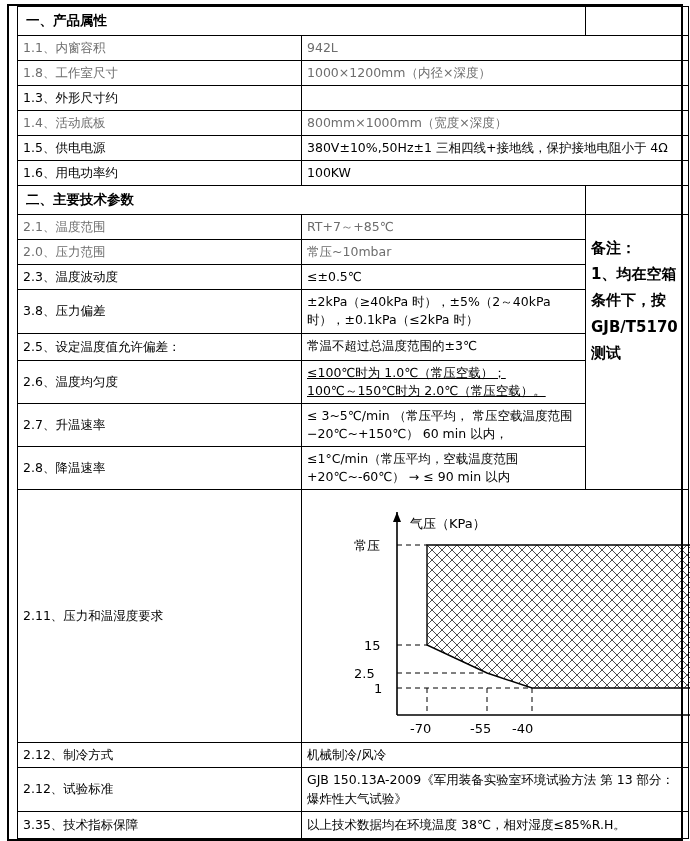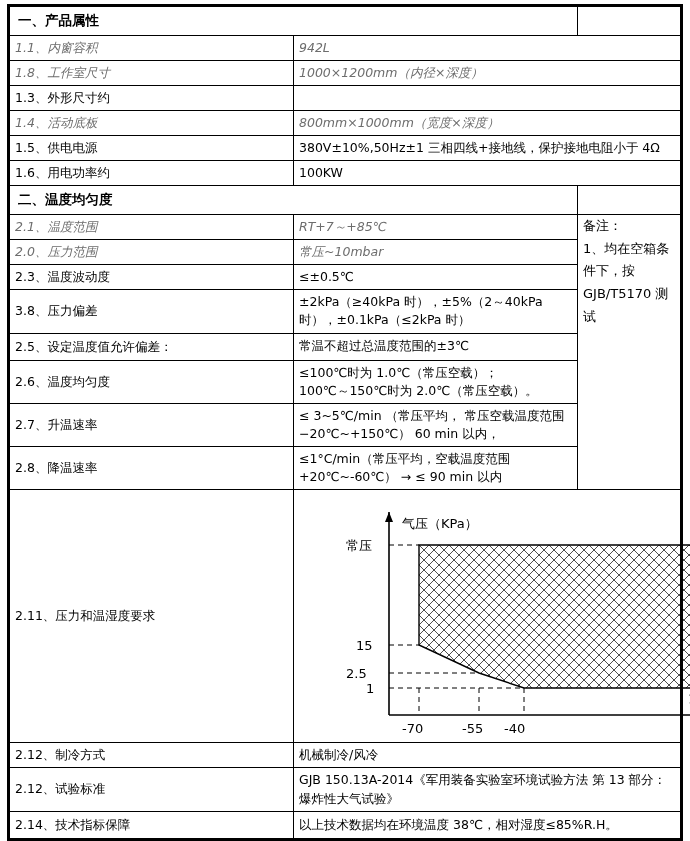--- a/index.html
+++ b/index.html
@@ -12,42 +12,44 @@
   .sheet{
     width:676px;
     margin:4px auto 0 auto;
     border:2px solid #000;
     box-sizing:border-box;
   }
   table{
     border-collapse:collapse;
     width:100%;
     table-layout:fixed;
+    margin-left:8px;
   }
   td{
     border:1px solid #000;
     padding:3px 5px;
     font-size:12.5px;
     line-height:1.45;
     vertical-align:middle;
   }
   .lbl{width:132px;}
   .section{
     font-weight:bold;
     font-size:13.5px;
     padding:4px 8px;
   }
-  .gray{color:#6d6d6d;font-style:italic;}
+  .gray{color:#6d6d6d;}
   .val{}
   .remark{
     width:92px;
     vertical-align:top;
-    font-size:13px;
+    font-size:15px;
     line-height:1.75;
-    padding-top:0;
+    padding-top:20px;
+    font-weight:bold;
   }
   .chartcell{padding:0;height:252px;}
   .chartwrap{position:relative;width:100%;height:252px;text-align:right;}
   .lbl-vert{line-height:1.6;}
   svg{display:block;}
 </style>
 </head>
 <body>
 
 <div class="sheet">
@@ -78,21 +80,21 @@
   <tr>
     <td class="lbl">1.5、供电电源</td>
     <td class="val" colspan="2">380V±10%,50Hz±1 三相四线+接地线，保护接地电阻小于 4Ω</td>
   </tr>
   <tr>
     <td class="lbl">1.6、用电功率约</td>
     <td class="val" colspan="2">100KW</td>
   </tr>
 
   <tr>
-    <td class="section" colspan="2">二、温度均匀度</td>
+    <td class="section" colspan="2">二、主要技术参数</td>
     <td style="width:92px;border-left:1px solid #000;"></td>
   </tr>
 
   <tr>
     <td class="lbl gray">2.1、温度范围</td>
     <td class="val gray">RT+7～+85℃</td>
     <td class="remark" rowspan="8">
       <div>备注：</div>
       <div>1、均在空箱条件下，按</div>
       <div>GJB/T5170 测试</div>
@@ -109,21 +111,21 @@
   <tr>
     <td class="lbl">3.8、压力偏差</td>
     <td class="val">±2kPa（≥40kPa 时），±5%（2～40kPa 时），±0.1kPa（≤2kPa 时）</td>
   </tr>
   <tr>
     <td class="lbl lbl-vert">2.5、设定温度值允许偏差：</td>
     <td class="val">常温不超过总温度范围的±3℃</td>
   </tr>
   <tr>
     <td class="lbl">2.6、温度均匀度</td>
-    <td class="val" style="white-space:pre-line;">≤100℃时为 1.0℃（常压空载）；
+    <td class="val" style="white-space:pre-line;text-decoration:underline;">≤100℃时为 1.0℃（常压空载）；
 100℃～150℃时为 2.0℃（常压空载）。</td>
   </tr>
   <tr>
     <td class="lbl">2.7、升温速率</td>
     <td class="val">≤ 3~5℃/min （常压平均， 常压空载温度范围 −20℃~+150℃） 60 min 以内，</td>
   </tr>
   <tr>
     <td class="lbl">2.8、降温速率</td>
     <td class="val">≤1°C/min（常压平均，空载温度范围 +20℃~-60℃） → ≤ 90 min 以内</td>
   </tr>
@@ -171,22 +173,22 @@
       </div>
     </td>
   </tr>
 
   <tr>
     <td class="lbl">2.12、制冷方式</td>
     <td class="val" colspan="2">机械制冷/风冷</td>
   </tr>
   <tr>
     <td class="lbl">2.12、试验标准</td>
-    <td class="val" colspan="2">GJB 150.13A-2014《军用装备实验室环境试验方法 第 13 部分：爆炸性大气试验》</td>
+    <td class="val" colspan="2">GJB 150.13A-2009《军用装备实验室环境试验方法 第 13 部分：爆炸性大气试验》</td>
   </tr>
   <tr>
-    <td class="lbl lbl-vert">2.14、技术指标保障</td>
+    <td class="lbl lbl-vert">3.35、技术指标保障</td>
     <td class="val" colspan="2">以上技术数据均在环境温度 38℃，相对湿度≤85%R.H。</td>
   </tr>
 
 </tbody>
     </table>
 </div>
 
 </body></html>

